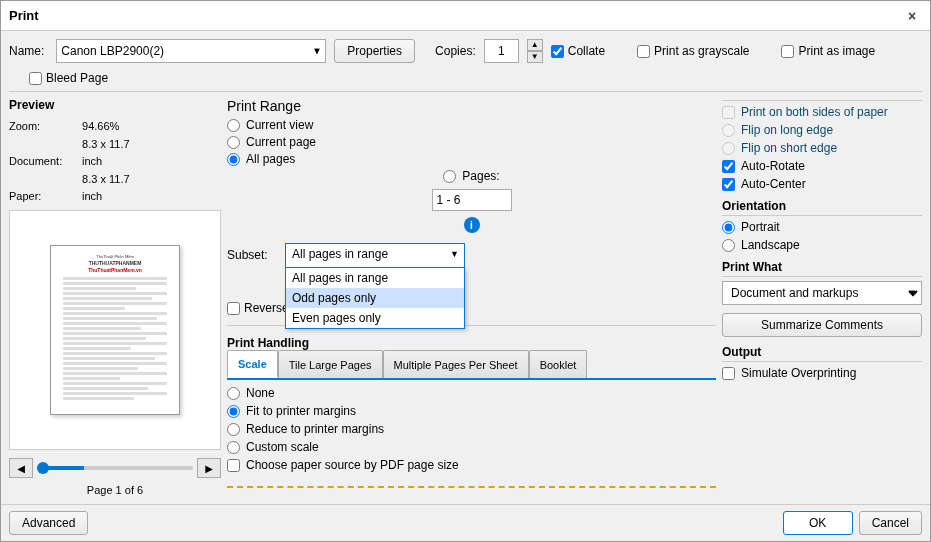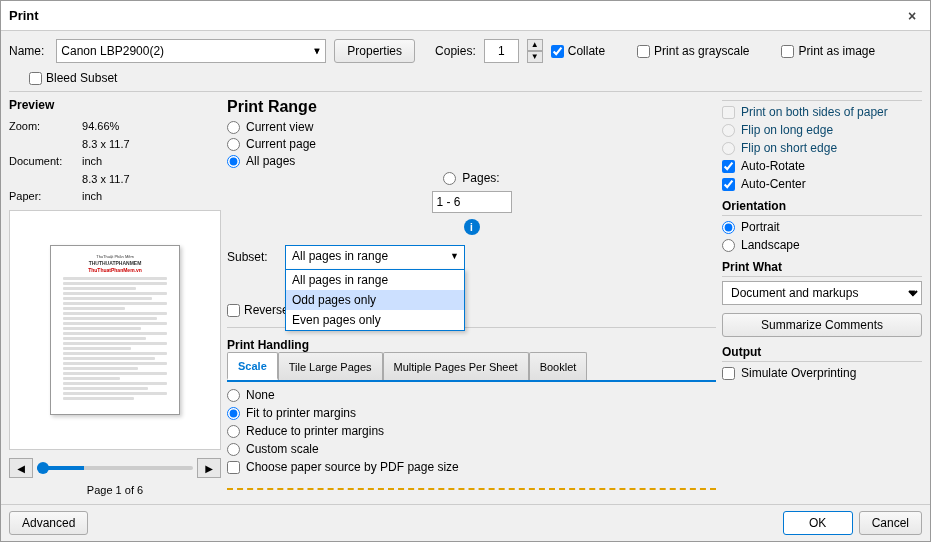--- a/index.html
+++ b/index.html
@@ -198,21 +198,21 @@
     
     .middle-panel {
       flex: 1;
       display: flex;
       flex-direction: column;
       gap: 6px;
       overflow: visible;
       position: relative;
     }
 
-    .section-title { font-weight: 700; font-size: 16px; margin-bottom: 4px; }
+    .section-title { font-weight: 400; font-size: 14px; margin-bottom: 4px; }
     .radio-group { display: flex; flex-direction: column; gap: 3px; }
     .radio-label {
       display: flex; align-items: center; gap: 6px;
       font-size: 12px;
     }
     .radio-label input[type=radio] { cursor: pointer; }
     .pages-row {
       display: flex; align-items: center; gap: 6px; flex-direction: column;
     }
     .pages-input {
@@ -407,21 +407,21 @@
       <label class="checkbox-label" style="margin-left:20px;">
         <input type="checkbox" style="">
         <span>Print as grayscale</span>
       </label>
       <label class="checkbox-label" style="margin-left:20px;">
         <input type="checkbox" style="">
         <span>Print as image</span>
       </label>
       <label class="checkbox-label" style="margin-left:20px;">
         <input type="checkbox" style="">
-        <span>Bleed Subset</span>
+        <span>Bleed Page</span>
       </label>
     </div>
 
     <div style="border-top:1px solid #ccc; margin-bottom:6px;"></div>
 
     <div class="main-area">
 
       <div class="left-panel">
         <div class="preview-title">Preview</div>
         <div class="preview-info">

